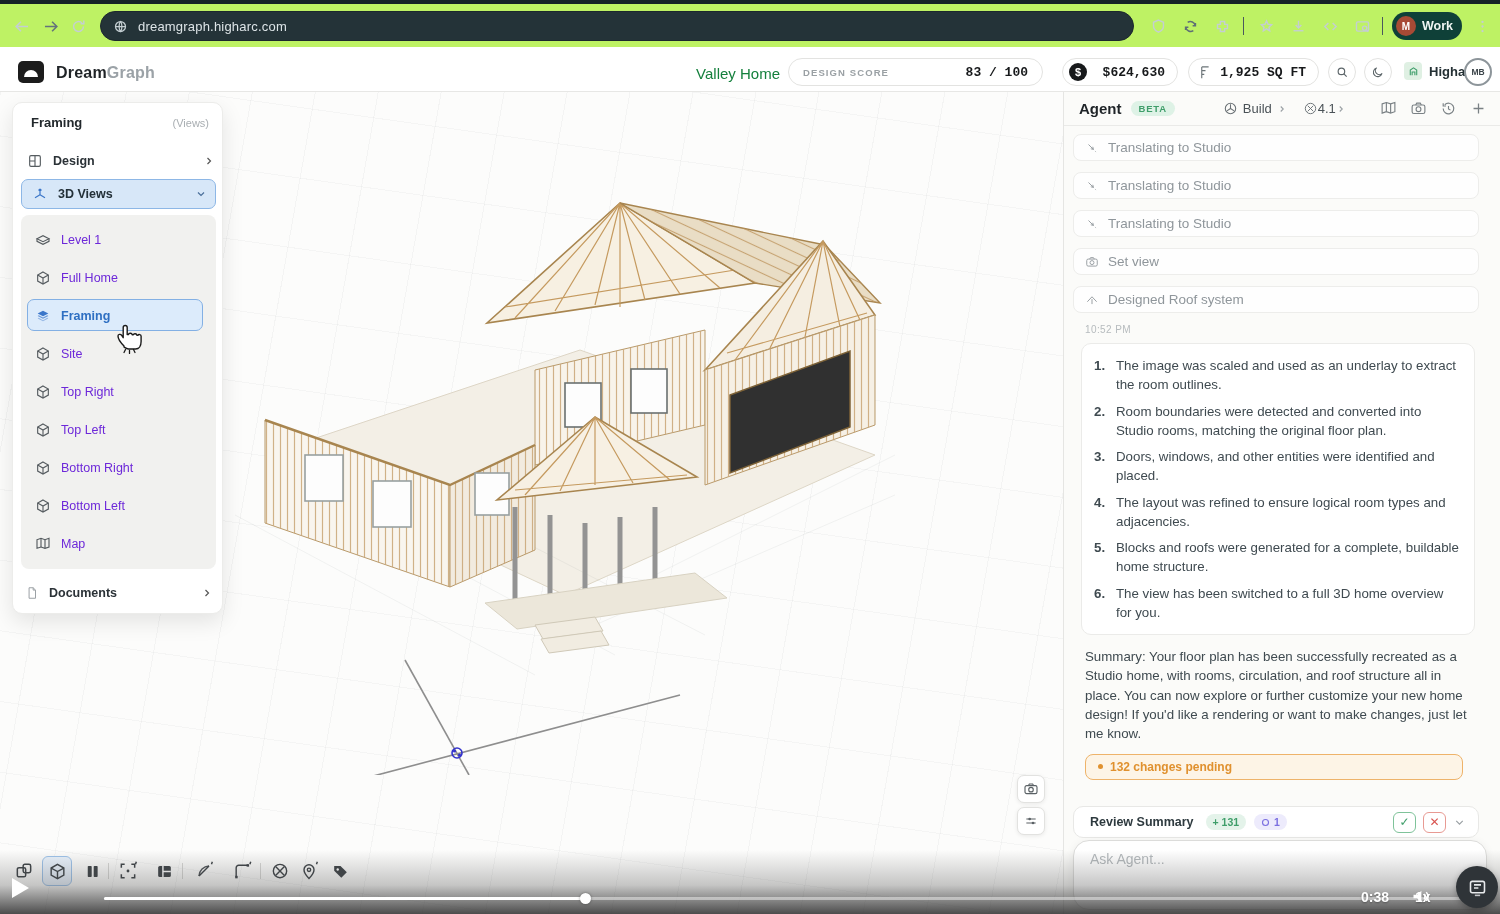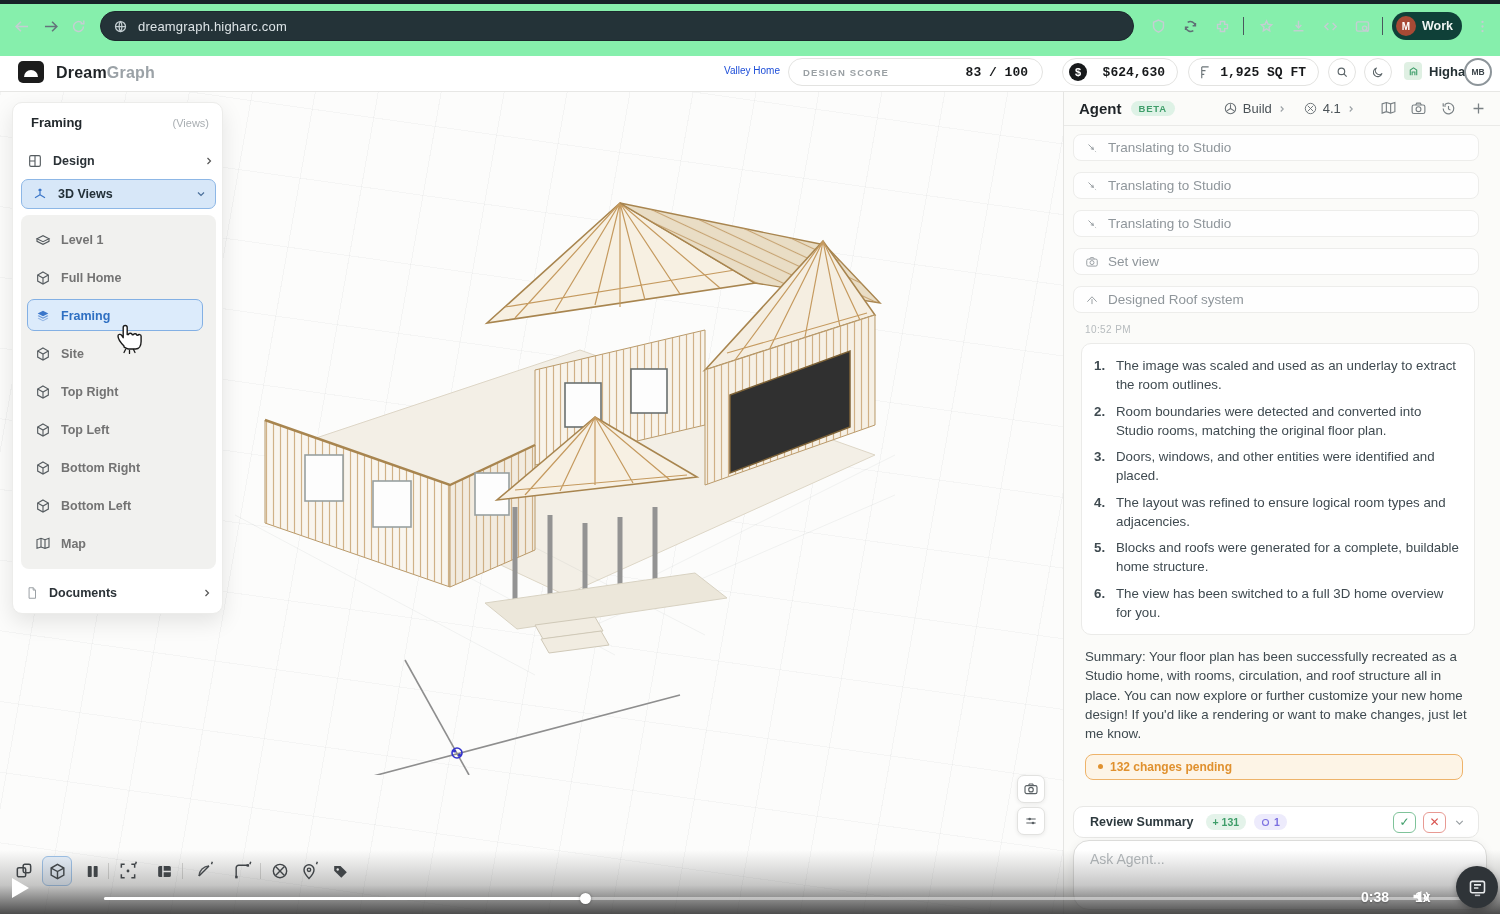--- a/index.html
+++ b/index.html
@@ -2,21 +2,21 @@
 <html><head>
 <meta charset="utf-8">
 <style>
   * { margin:0; padding:0; box-sizing:border-box; }
   html,body { width:1500px; height:914px; overflow:hidden; background:#fff;
     font-family:"Liberation Sans", sans-serif; }
   .abs { position:absolute; }
   svg { display:block; }
 
   
-  #chrome { left:0; top:0; width:1500px; height:56px; background:#86efac; z-index:90; }
+  #chrome { left:0; top:0; width:1500px; height:47px; background:#bef264; z-index:90; }
   #chrome .topline { left:0; top:0; width:100%; height:4px; background:#162227; }
   .bic { color:#c4ced2; display:flex; align-items:center; justify-content:center; width:24px; height:24px; }
   #urlbar { left:100px; top:11px; width:1034px; height:30px; background:#243338;
     border:1px solid #1c282d; border-radius:15px; display:flex; align-items:center; color:#dde4e7; }
   #urlbar .url { font-size:13px; margin-left:10px; letter-spacing:.2px; }
   #workpill { left:1392px; top:12px; width:70px; height:28px; border-radius:14px; background:#0f4038;
     display:flex; align-items:center; gap:6px; padding-left:4px; }
   #workpill .wavatar { width:20px; height:20px; border-radius:50%; background:#a84a35; color:#fff;
     font-size:10px; font-weight:bold; display:flex; align-items:center; justify-content:center; }
   #workpill .wlabel { color:#eef5f2; font-size:12.5px; font-weight:bold; }
@@ -36,21 +36,21 @@
   #canvas .grid { position:absolute; inset:0;
     background:
       repeating-linear-gradient(100deg, rgba(110,115,120,.06) 0 1px, transparent 1px 62px),
       repeating-linear-gradient(8deg,  rgba(110,115,120,.05) 0 1px, transparent 1px 70px); }
 
   
   #sidebar { left:12px; top:102px; width:211px; height:512px; background:#fff; border:1px solid #ececea;
     border-radius:10px; box-shadow:0 8px 22px rgba(0,0,0,.10); z-index:30; }
   .srow { position:absolute; display:flex; align-items:center; }
   .slabel { font-size:12.5px; font-weight:bold; color:#2b3237; }
-  .viewlabel { font-size:12.5px; color:#737373;font-weight:bold; }
+  .viewlabel { font-size:12.5px; color:#6d28d9; }
   #viewsbox { position:absolute; left:8px; top:112px; width:195px; height:354px; background:#f1f1ef; border-radius:8px; }
   #row3d { left:8px; top:76px; width:195px; height:30px; background:#d7e7f8; border:1.5px solid #8db7e6;
     border-radius:7px; }
   #framingsel { position:absolute; left:6px; top:84px; width:176px; height:32px; background:#dcebfb;
     border:1.5px solid #83b0e4; border-radius:7px; }
 
   
   #agent { left:1063px; top:92px; width:437px; height:822px; background:#fbfbf9; border-left:1px solid #e5e5e3; }
   #agenthead { position:absolute; left:0; top:0; width:437px; height:34px; border-bottom:1px solid #eaeae8;
     display:flex; align-items:center; }
@@ -375,21 +375,21 @@
 <div id="appheader" class="abs">
   <div class="abs" style="left:18px;top:9px">
     <svg width="26" height="22" viewBox="0 0 26 22">
         <rect width="26" height="22" rx="5" fill="#1c1c1c"></rect>
         <path d="M6 16a7 7 0 0 1 14 0z" fill="#fff"></path>
       </svg>
   </div>
   <div class="brand abs" style="left:56px;top:12px">
     <span>Dream</span><span class="lite">Graph</span>
   </div>
-  <div class="abs" style="left:640px;top:13px;width:140px;text-align:right;font-size:10px;color:#1d4ed8">Valley Home</div>
+  <div class="abs" style="left:640px;top:13px;width:140px;text-align:right;font-size:15px;color:#15803d">Valley Home</div>
   <div class="pill abs" style="left:788px;top:6px;width:255px;height:28px;justify-content:space-between;padding:0 14px">
     <span style="font-size:9.5px;letter-spacing:1.1px;font-weight:bold;color:#9aa0a4">DESIGN SCORE</span>
     <span class="pilltxt">83 / 100</span>
   </div>
   <div class="pill abs" style="left:1062px;top:6px;width:116px;height:28px;padding:0 12px 0 6px;justify-content:space-between">
     <span style="width:18px;height:18px;border-radius:50%;background:#17191b;color:#fff;font-size:11px;font-weight:bold;display:flex;align-items:center;justify-content:center">$</span>
     <span class="pilltxt">$624,630</span>
   </div>
   <div class="pill abs" style="left:1188px;top:6px;width:131px;height:28px;padding:0 12px 0 9px;justify-content:space-between">
     <span style="color:#6b7478">
@@ -670,21 +670,21 @@
             <use href="#i-build"></use>
           </svg>
         </span>
       <span style="font-size:13px">Build</span>
       <span style="color:#9aa0a4">
           <svg width="10" height="10" viewBox="0 0 24 24" fill="none" stroke="currentColor" stroke-width="2.6">
             <use href="#i-chevR"></use>
           </svg>
         </span>
     </span>
-    <span style="margin-left:16px;display:flex;align-items:center;gap:5px;color:#4a5257">
+    <span style="margin-left:16px;display:flex;align-items:center;color:#4a5257">
       <span style="color:#6a7175">
           <svg width="15" height="15" viewBox="0 0 24 24" fill="none" stroke="currentColor" stroke-width="1.5">
             <use href="#i-ver"></use>
           </svg>
         </span>
       <span style="font-size:13px">4.1</span>
       <span style="color:#9aa0a4">
           <svg width="10" height="10" viewBox="0 0 24 24" fill="none" stroke="currentColor" stroke-width="2.6">
             <use href="#i-chevR"></use>
           </svg>

